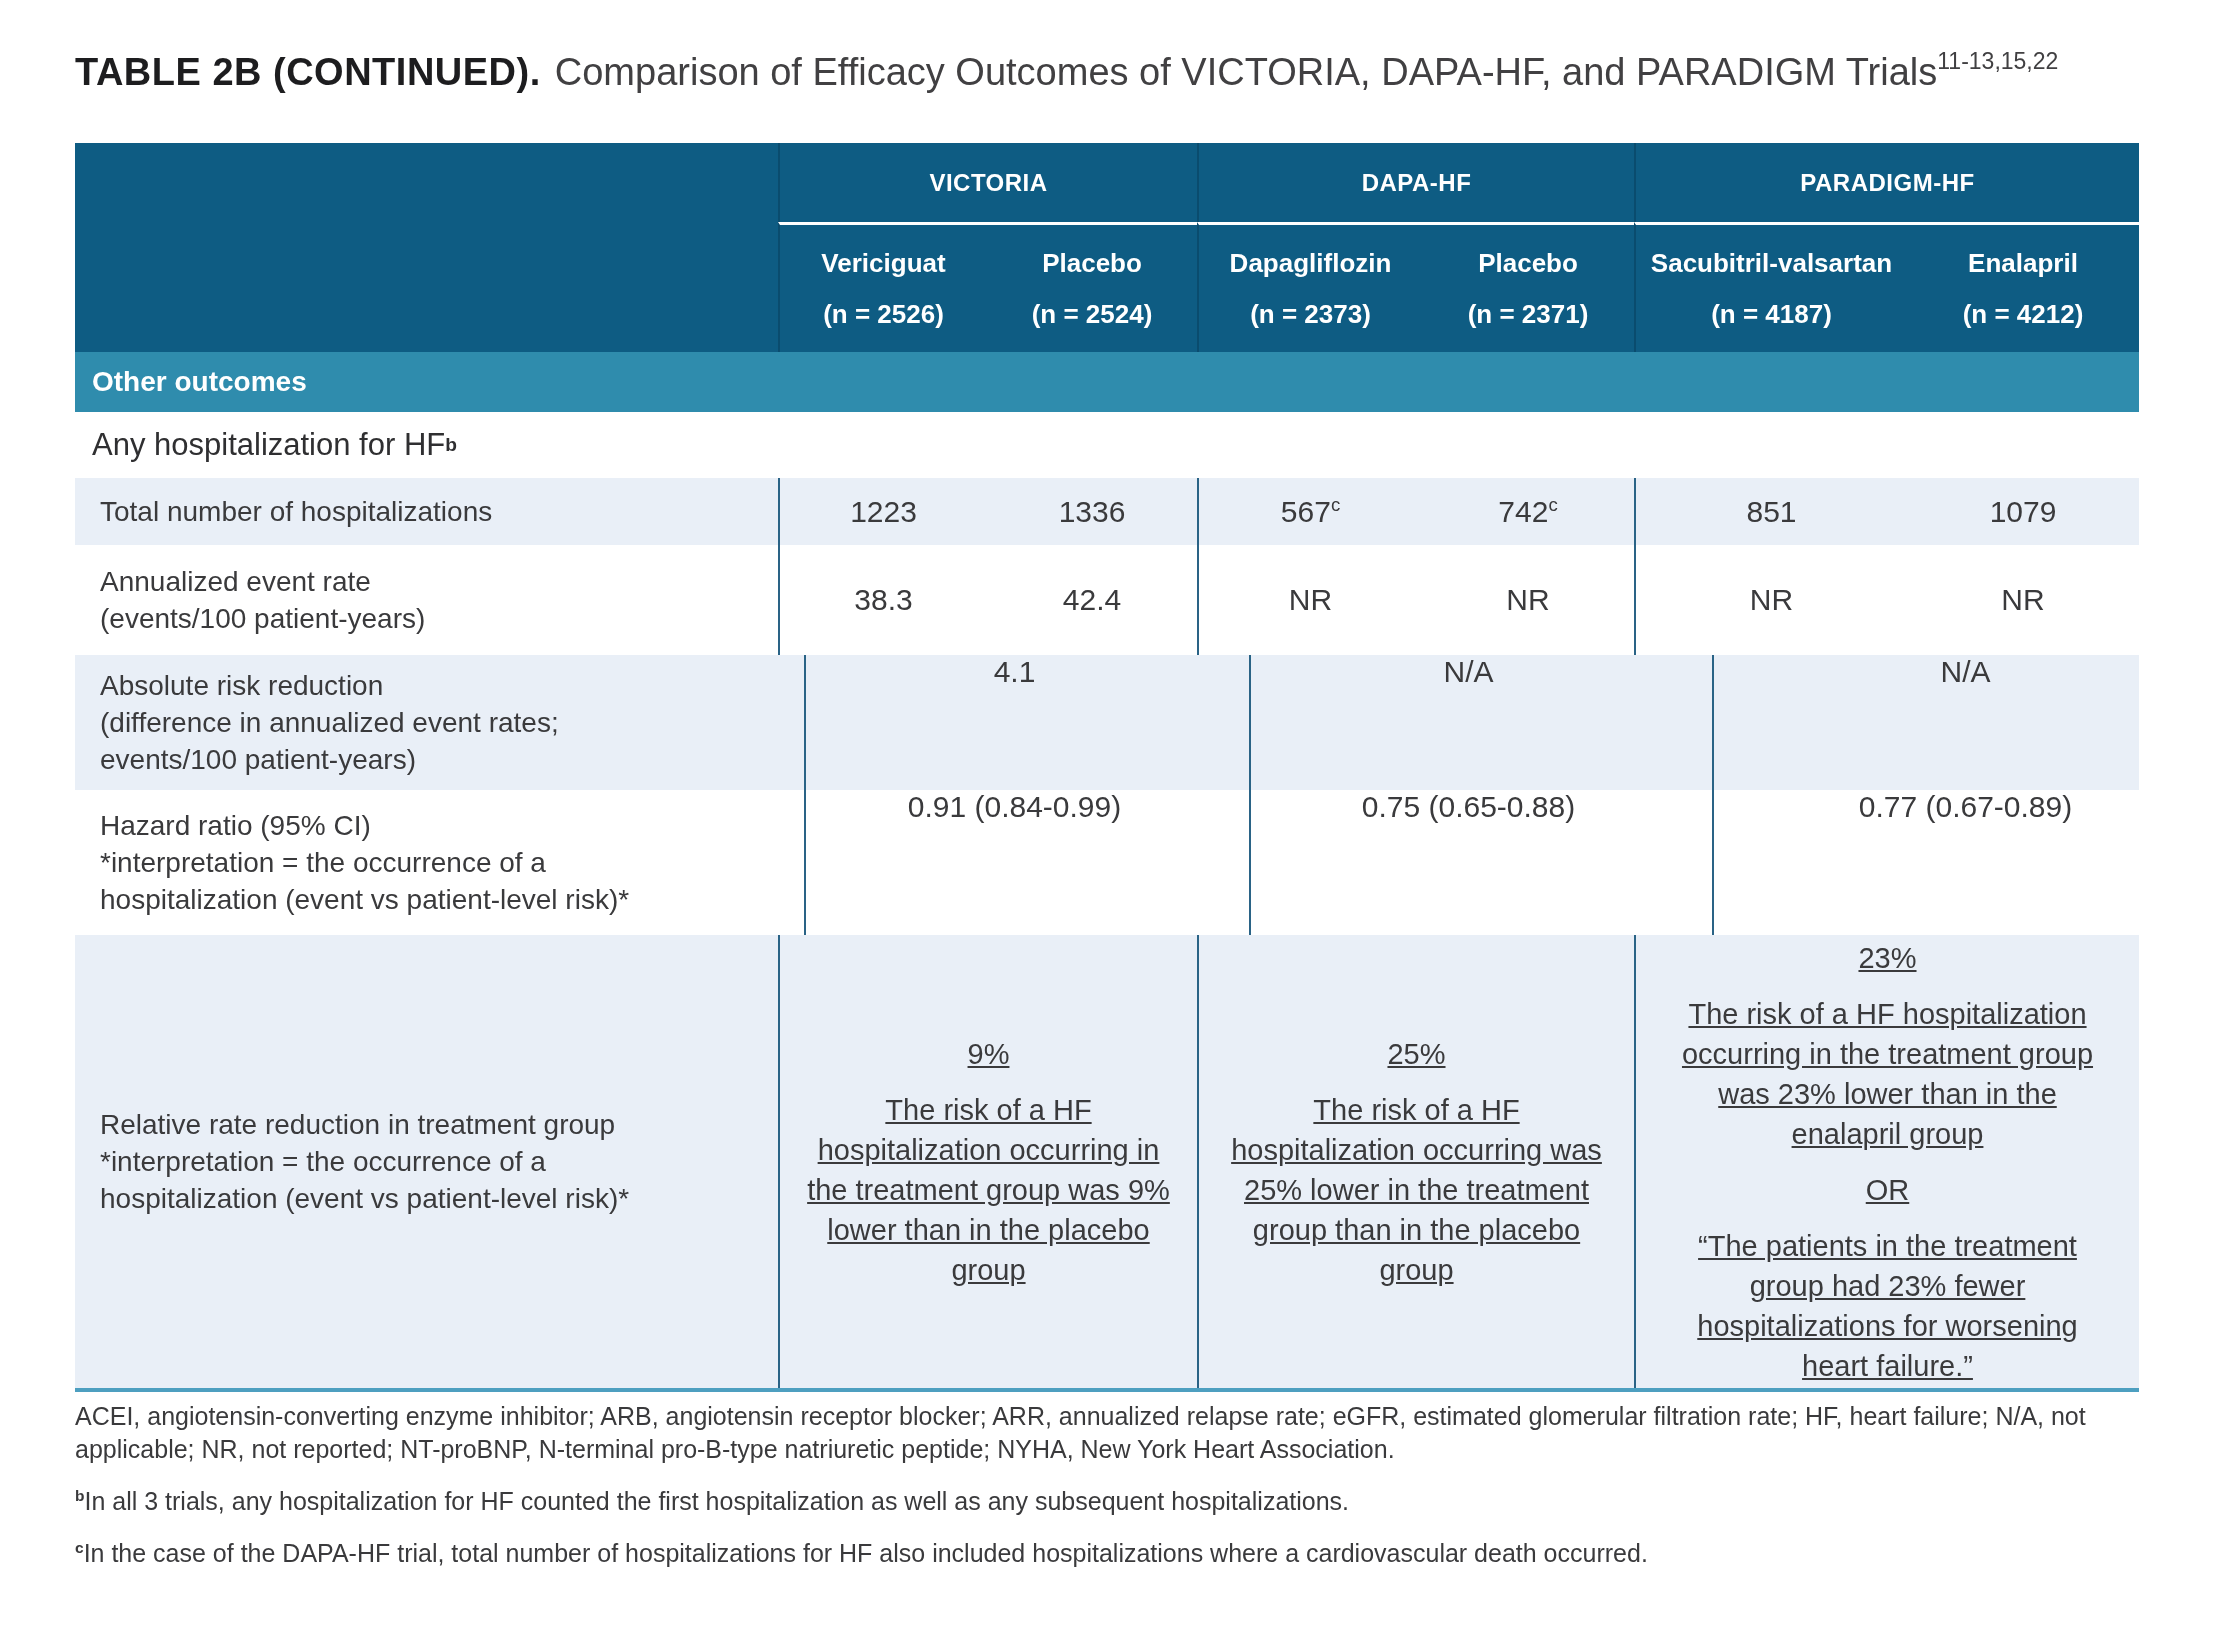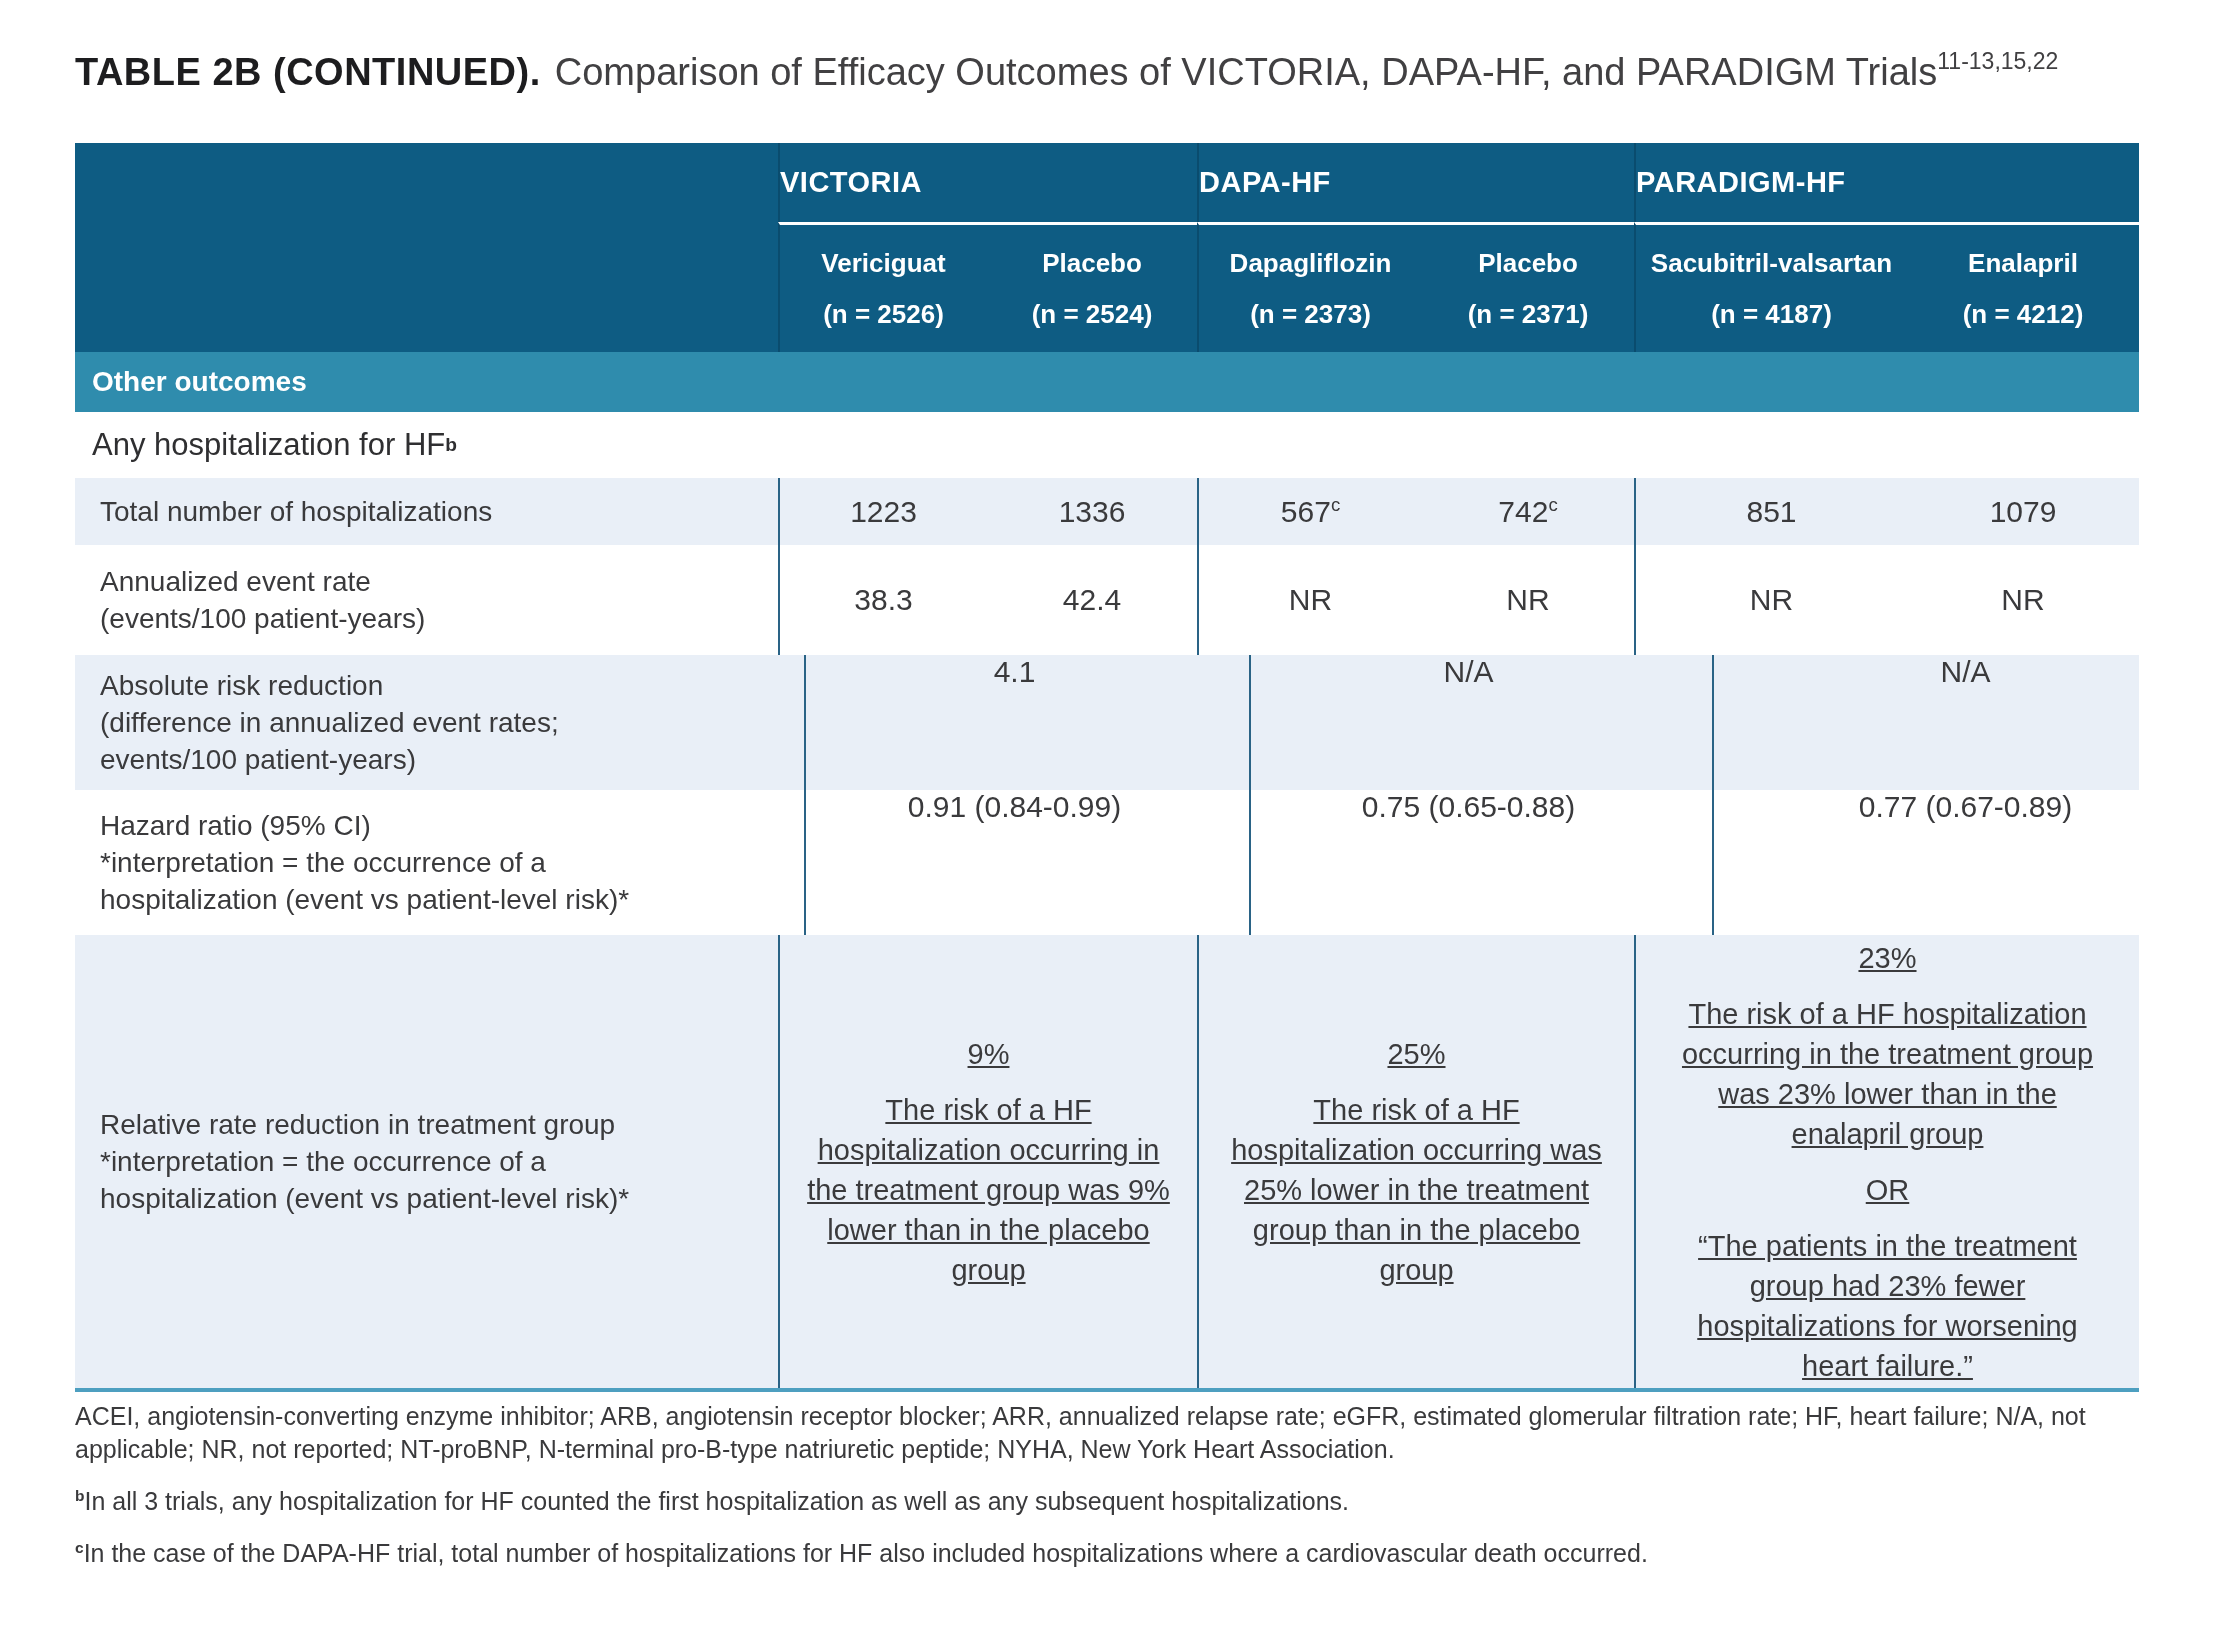--- a/index.html
+++ b/index.html
@@ -31,21 +31,21 @@
   .v .s1 { width: 207px; flex: none; }
   .d .s1 { width: 223px; flex: none; }
   .p .s1 { width: 271px; flex: none; }
   .s2 { flex: 1; }
   .s1, .s2 { display: flex; align-items: center; justify-content: center; }
 
   
   .hdr { background: #0e5c83; color: #ffffff; }
   .hdr .g { border-left-color: #0a4c6e; }
   .hdr1 { height: 79px; }
-  .hdr1 .g { display: flex; align-items: center; font-weight: bold; font-size: 29px; letter-spacing: 0.5px; }
+  .hdr1 .g { display: flex; align-items: center; justify-content: center; font-weight: bold; font-size: 24px; letter-spacing: 0.5px; }
   .hdr2 { height: 130px; }
   .hdr2 .g { border-top: 3px solid #ffffff; }
   .hdr2 .s1, .hdr2 .s2 { flex-direction: column; gap: 20px; font-weight: bold; font-size: 26px; text-align: center; }
 
   
   .sec {
     height: 60px; background: #2f8cad; color: #ffffff;
     display: flex; align-items: center; padding-left: 17px;
     font-weight: bold; font-size: 28px;
   }

